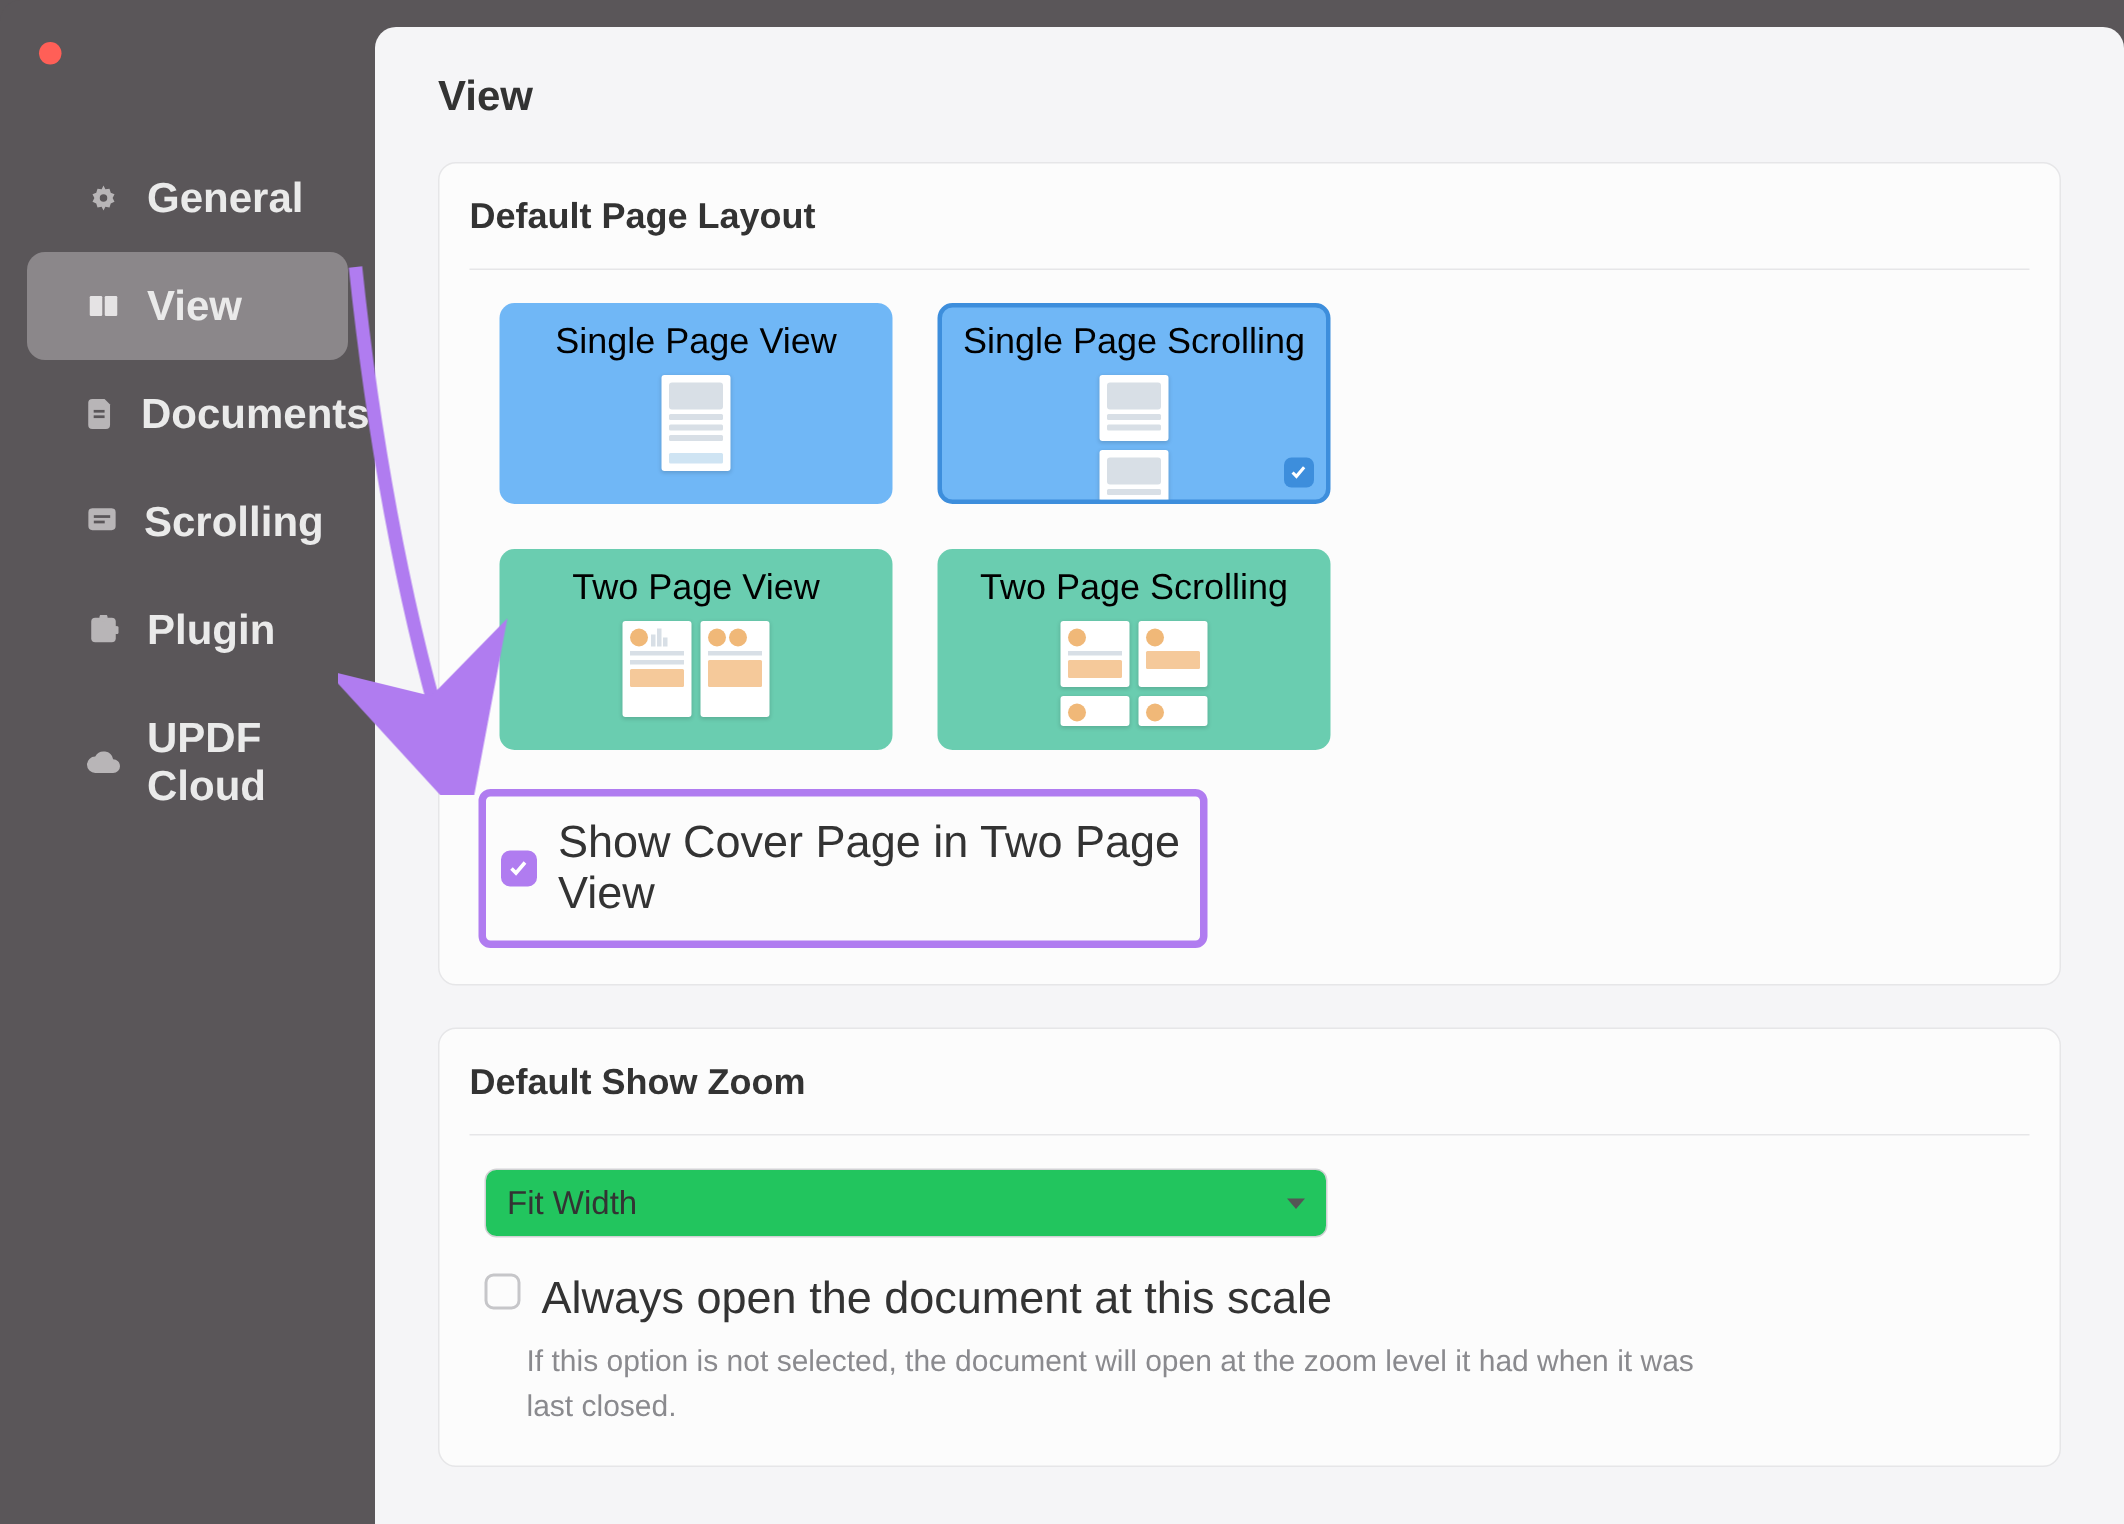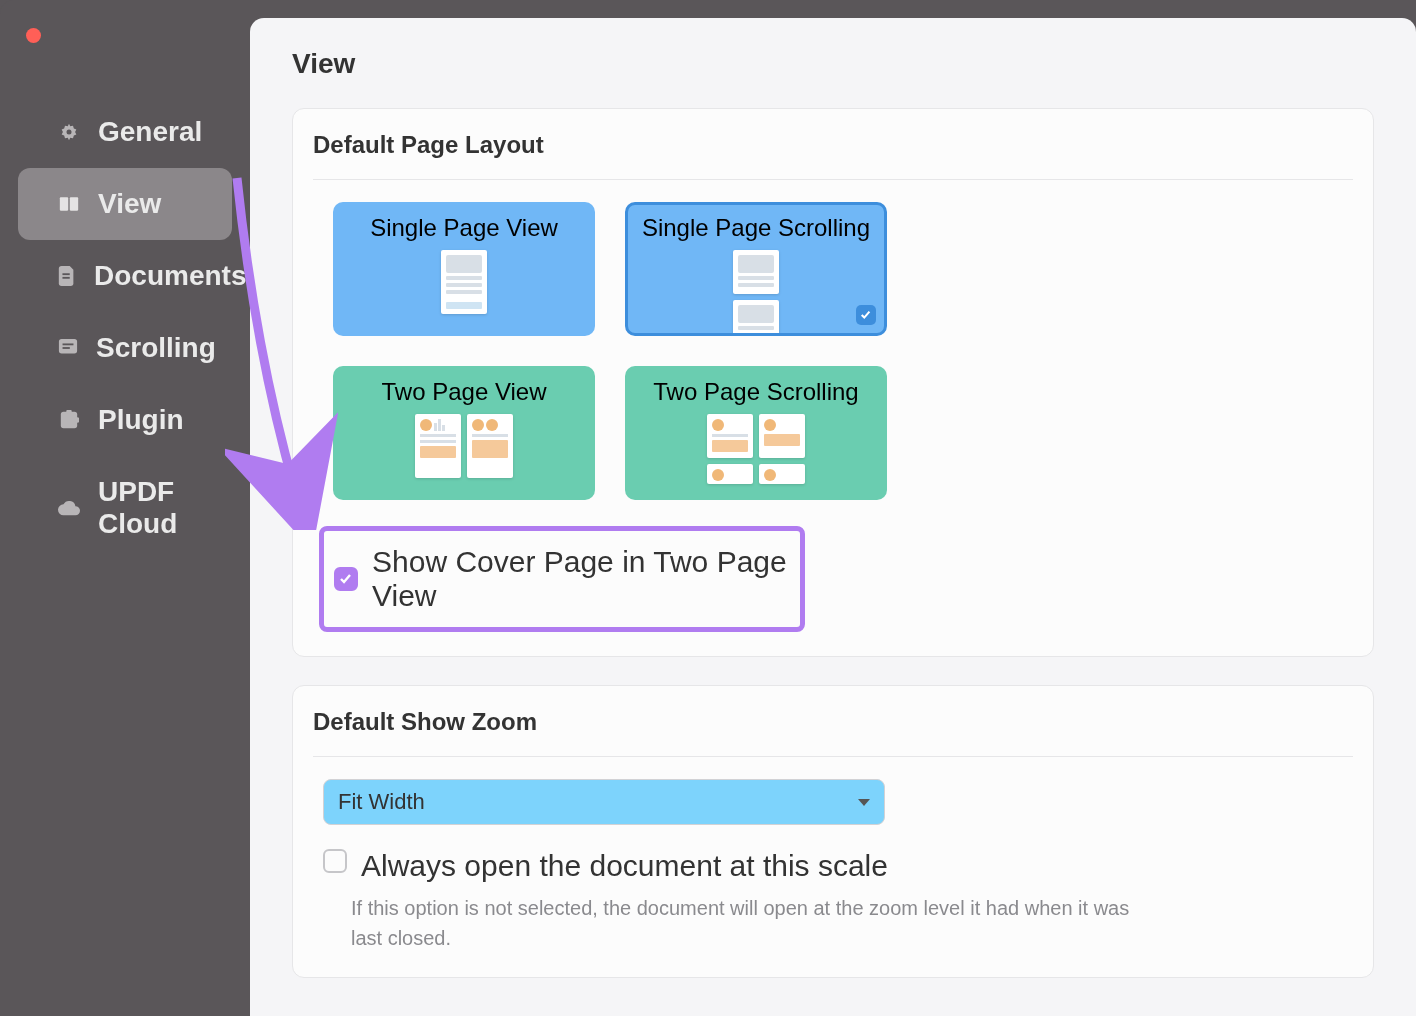--- a/index.html
+++ b/index.html
@@ -201,21 +201,21 @@
 }
 .select-wrap {
   margin-left: 10px;
   margin-bottom: 24px;
 }
 .select {
   width: 562px;
   height: 46px;
   border: 1px solid #d2d2d5;
   border-radius: 8px;
-  background: #7dd3fc;
+  background: #22c55e;
   display: flex;
   align-items: center;
   justify-content: space-between;
   padding: 17px 14px;
   font-size: 22px;
   color: #333;
   cursor: pointer;
 }
 .select .caret {
   width: 0; height: 0;

